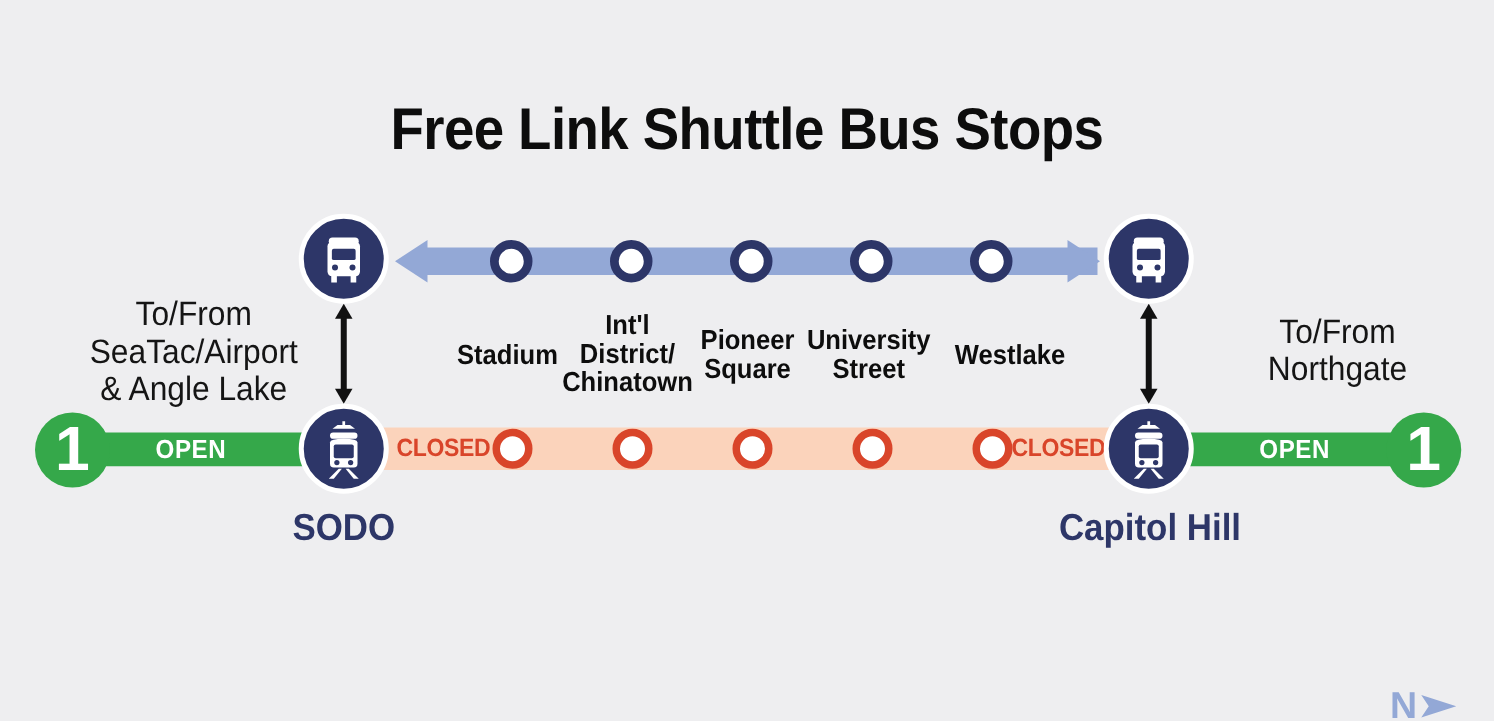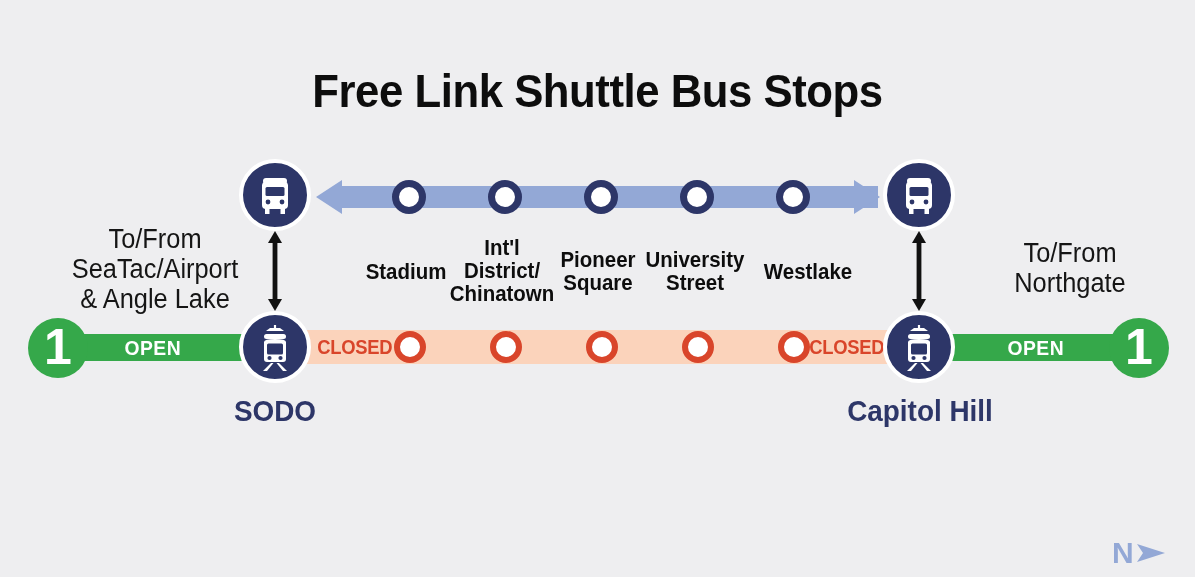--- a/index.html
+++ b/index.html
@@ -3,21 +3,21 @@
 <meta charset="utf-8">
 <style>
   html,body{margin:0;padding:0;}
   body{
     width:1195px;height:577px;
     background:#eeeef0;
     font-family:"Liberation Sans","DejaVu Sans",sans-serif;
     overflow:hidden;
     position:relative;
   }
-  #map{position:absolute;left:0;top:0;width:1195px;height:545px;}
+  #map{position:absolute;left:0;top:12px;width:1195px;height:545px;}
 
   
   .title{
     position:absolute;
     left:0;top:63px;width:1195px;
     text-align:center;
     font-size:47px;
     font-weight:bold;
     letter-spacing:-0.5px;
     color:#0d0d0d;

